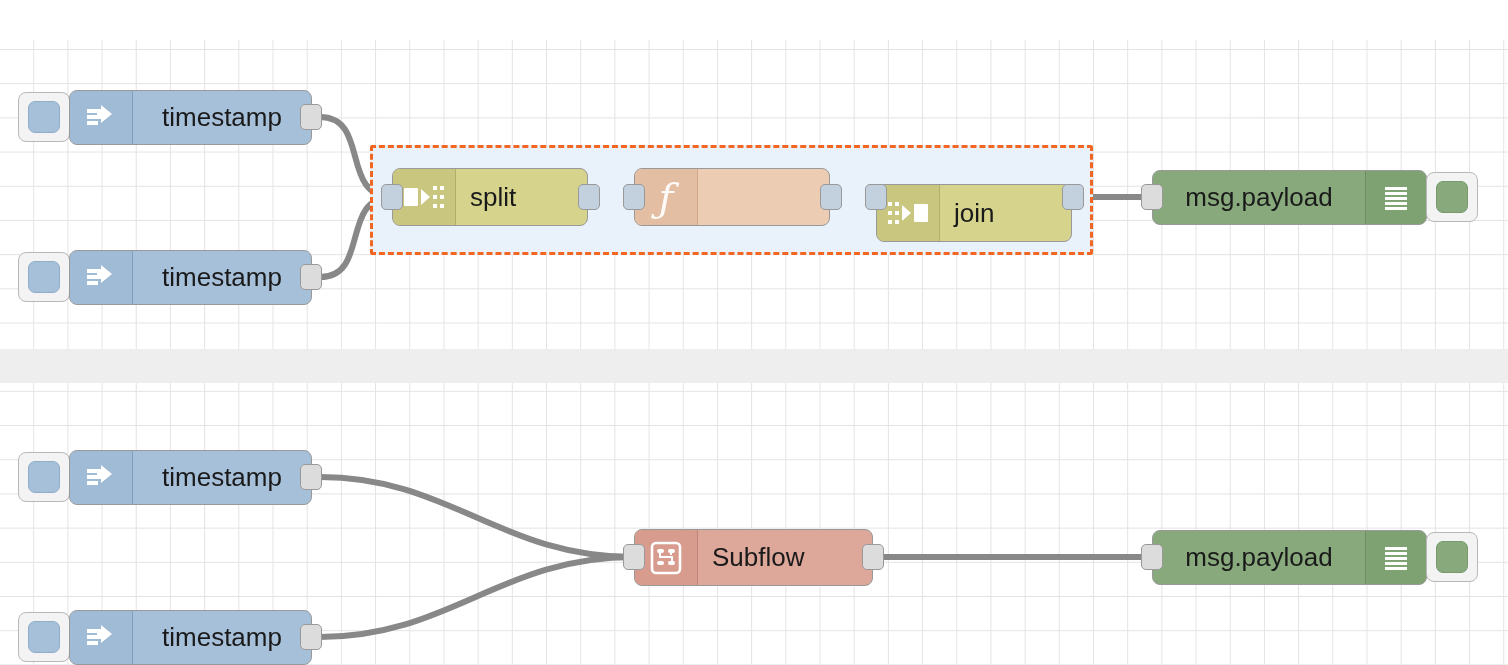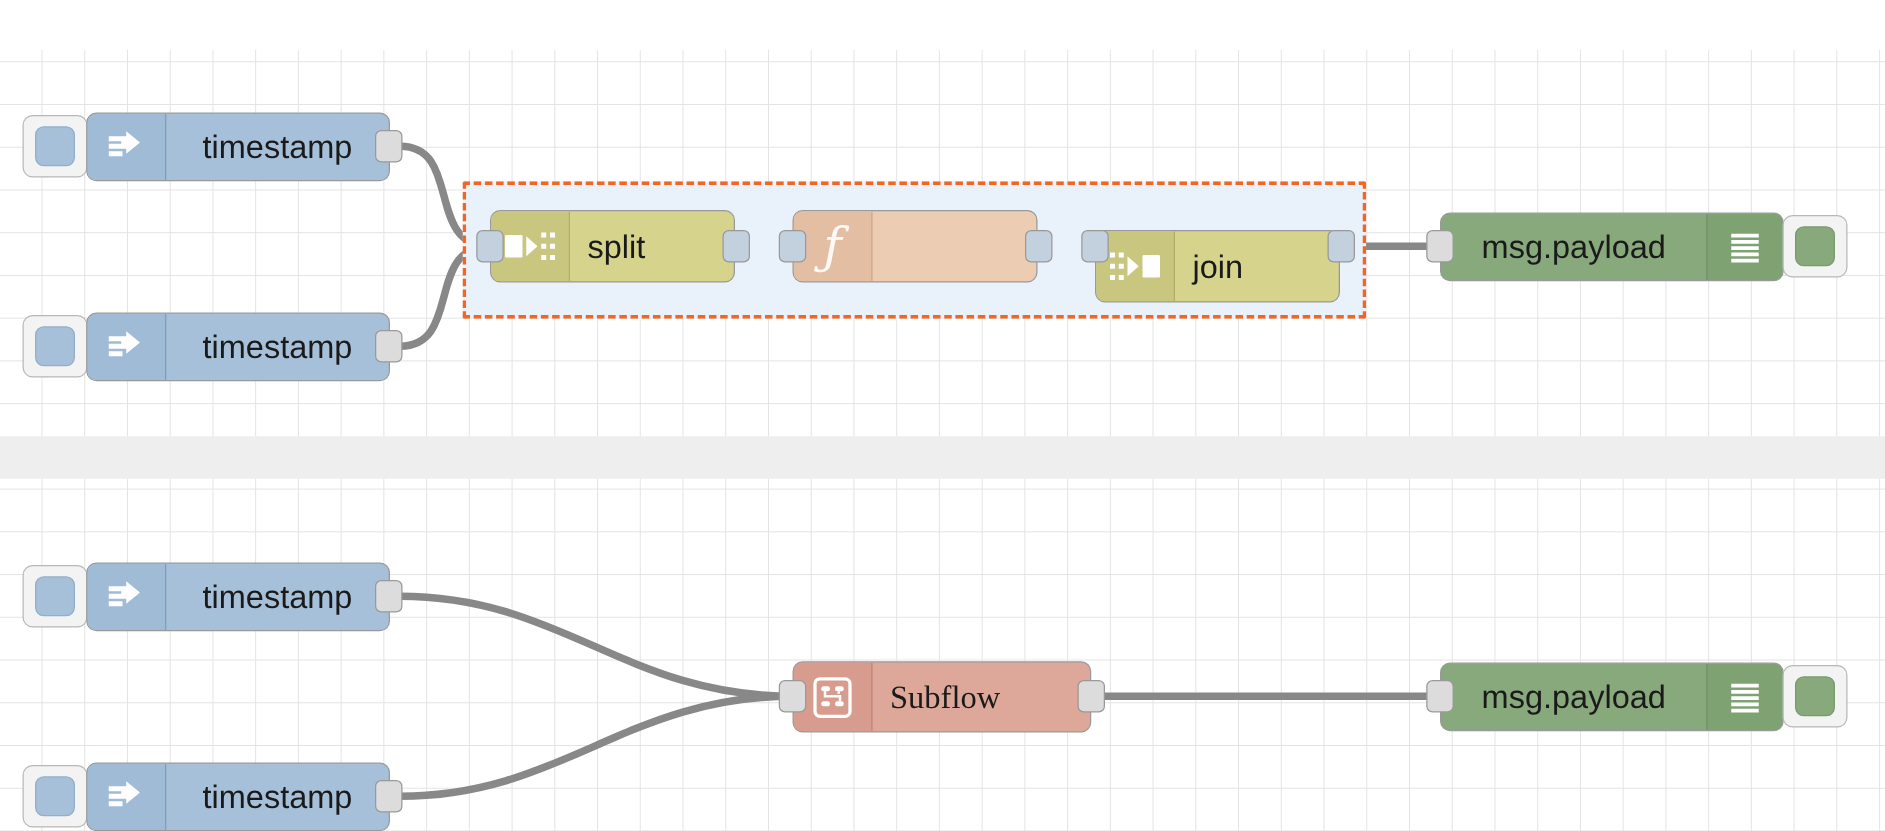--- a/index.html
+++ b/index.html
@@ -78,21 +78,21 @@
 
   
   .n-inject  { background: #a7c0d9; }
   .n-inject  .icon-cell { background: #a0bbd6; border-right-color: #7e9cbb; }
   .n-split,
   .n-join    { background: #d5d38c; }
   .n-split .icon-cell,
   .n-join  .icon-cell { background: #c9c77f; border-right-color: #b0ae6a; }
   .n-func    { background: #eccdb3; }
   .n-func    .icon-cell { background: #e3bea2; border-right-color: #cfa88a; }
-  .n-subflow { background: #dda79a; font-family: Liberation Serif, serif; }
+  .n-subflow { background: #dda79a; }
   .n-subflow .icon-cell { background: #d79c8e; border-right-color: #c08779; }
   .n-debug   { background: #88a97c; }
   .n-debug   .icon-cell-right {
     width: 60px; flex: 0 0 auto;
     display:flex; align-items:center; justify-content:center;
     background: #7fa273;
     border-left: 1px solid rgba(0,0,0,0.12);
   }
 
   

